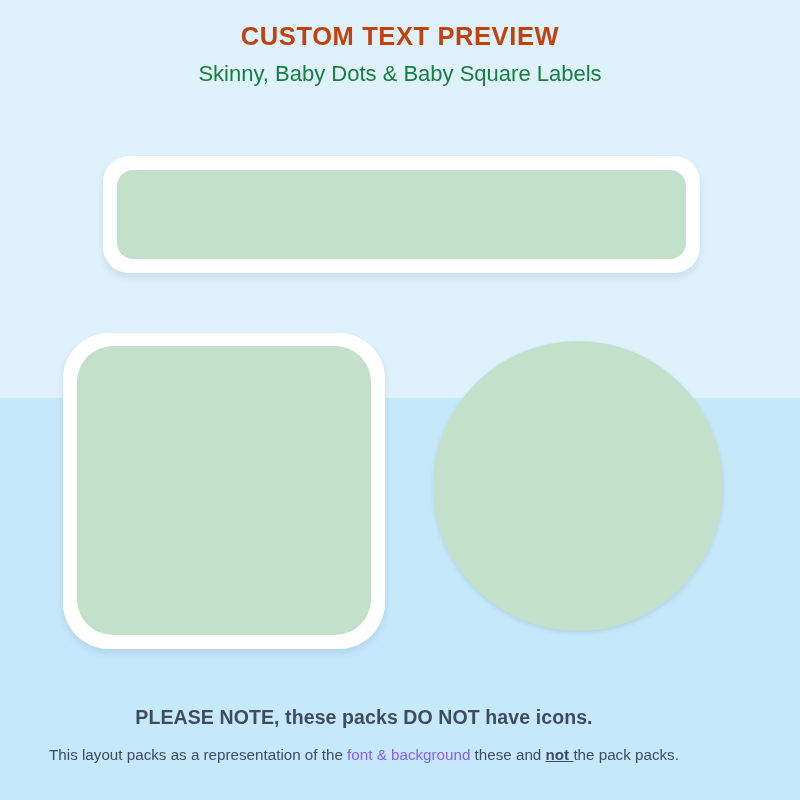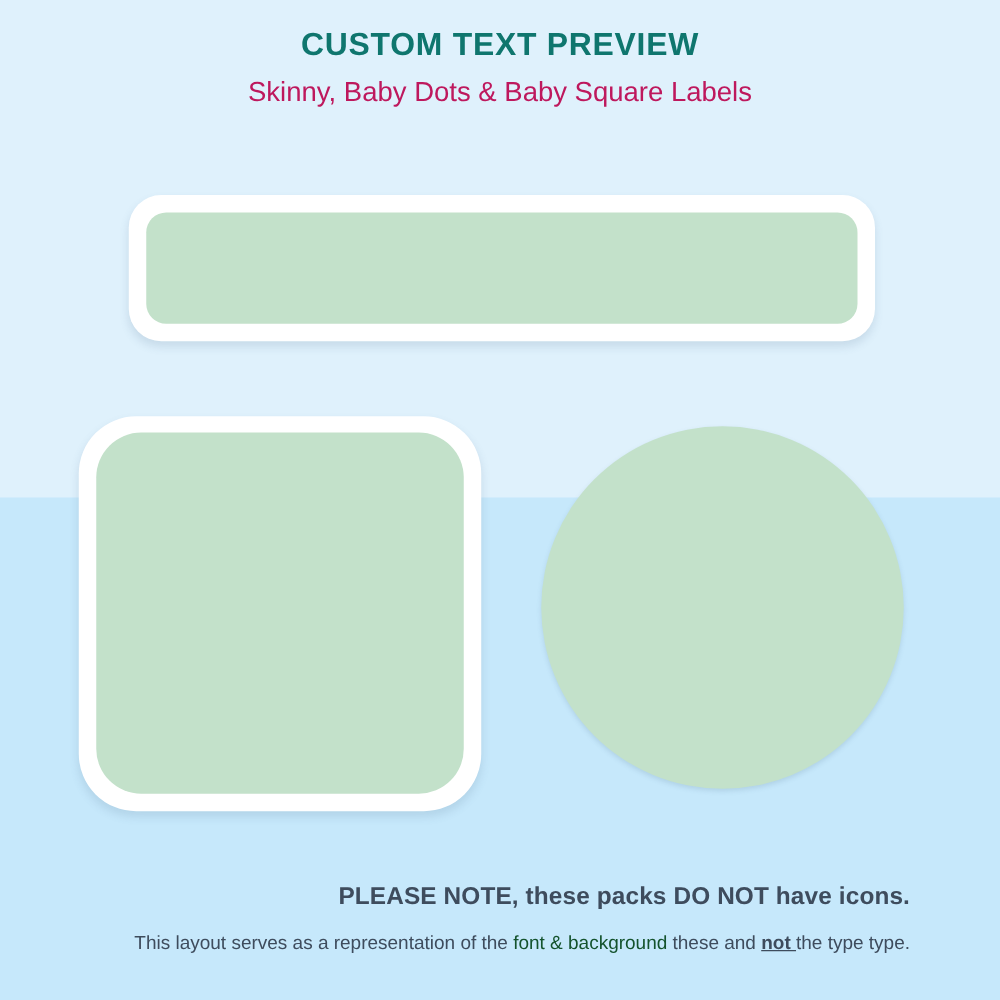--- a/index.html
+++ b/index.html
@@ -43,28 +43,28 @@
     left: 0;
     top: 22px;
     width: 800px;
     text-align: center;
     z-index: 5;
   }
   .title {
     font-size: 25.5px;
     font-weight: bold;
     letter-spacing: 0.6px;
-    color: #0f766e;
+    color: #c2410c;
     line-height: 1.15;
     margin: 0;
   }
   .subtitle {
     font-size: 22px;
     font-weight: normal;
-    color: #be185d;
+    color: #15803d;
     line-height: 1.2;
     margin: 10px 0 0 0;
   }
 
   
   .label-frame {
     position: absolute;
     background: #ffffff;
     box-shadow: 0 4px 7px rgba(80,110,140,0.16);
     box-sizing: border-box;
@@ -118,41 +118,41 @@
     background: #c3e1ca;
     box-shadow: 0 2px 4px rgba(80,110,140,0.18);
   }
 
   
   .footer {
     position: absolute;
     left: 0;
     top: 706px;
     width: 728px;
-    text-align: right;
+    text-align: center;
     z-index: 5;
   }
   .note-main {
     font-size: 19.5px;
     font-weight: bold;
     color: #3e4c5d;
     line-height: 1.2;
     margin: 0;
     letter-spacing: 0.1px;
   }
   .note-sub {
     font-size: 15.2px;
     font-weight: normal;
     color: #3e4c5d;
     line-height: 1.3;
     margin: 16px 0 0 0;
     white-space: nowrap;
   }
   .hl-orange {
-    color: #14532d;
+    color: #8b5cf6;
   }
   .hl-underline {
     text-decoration: underline;
     font-weight: bold;
   }
 </style>
 </head>
 <body>
 
 <div id="stage">
@@ -168,16 +168,16 @@
   <div class="label-frame skinny-frame"></div>
   <div class="label-inner skinny-inner"></div>
 
   <div class="label-frame square-frame"></div>
   <div class="label-inner square-inner"></div>
 
   <div class="circle"></div>
 
   <div class="footer">
     <p class="note-main">PLEASE NOTE, these packs DO NOT have icons.</p>
-    <p class="note-sub"><span>This layout serves as a representation of the </span><span class="hl-orange">font &amp; background</span><span> these and </span><span class="hl-underline">not </span><span>the type type.</span></p>
+    <p class="note-sub"><span>This layout packs as a representation of the </span><span class="hl-orange">font &amp; background</span><span> these and </span><span class="hl-underline">not </span><span>the pack packs.</span></p>
   </div>
 
 </div>
 
 </body></html>

